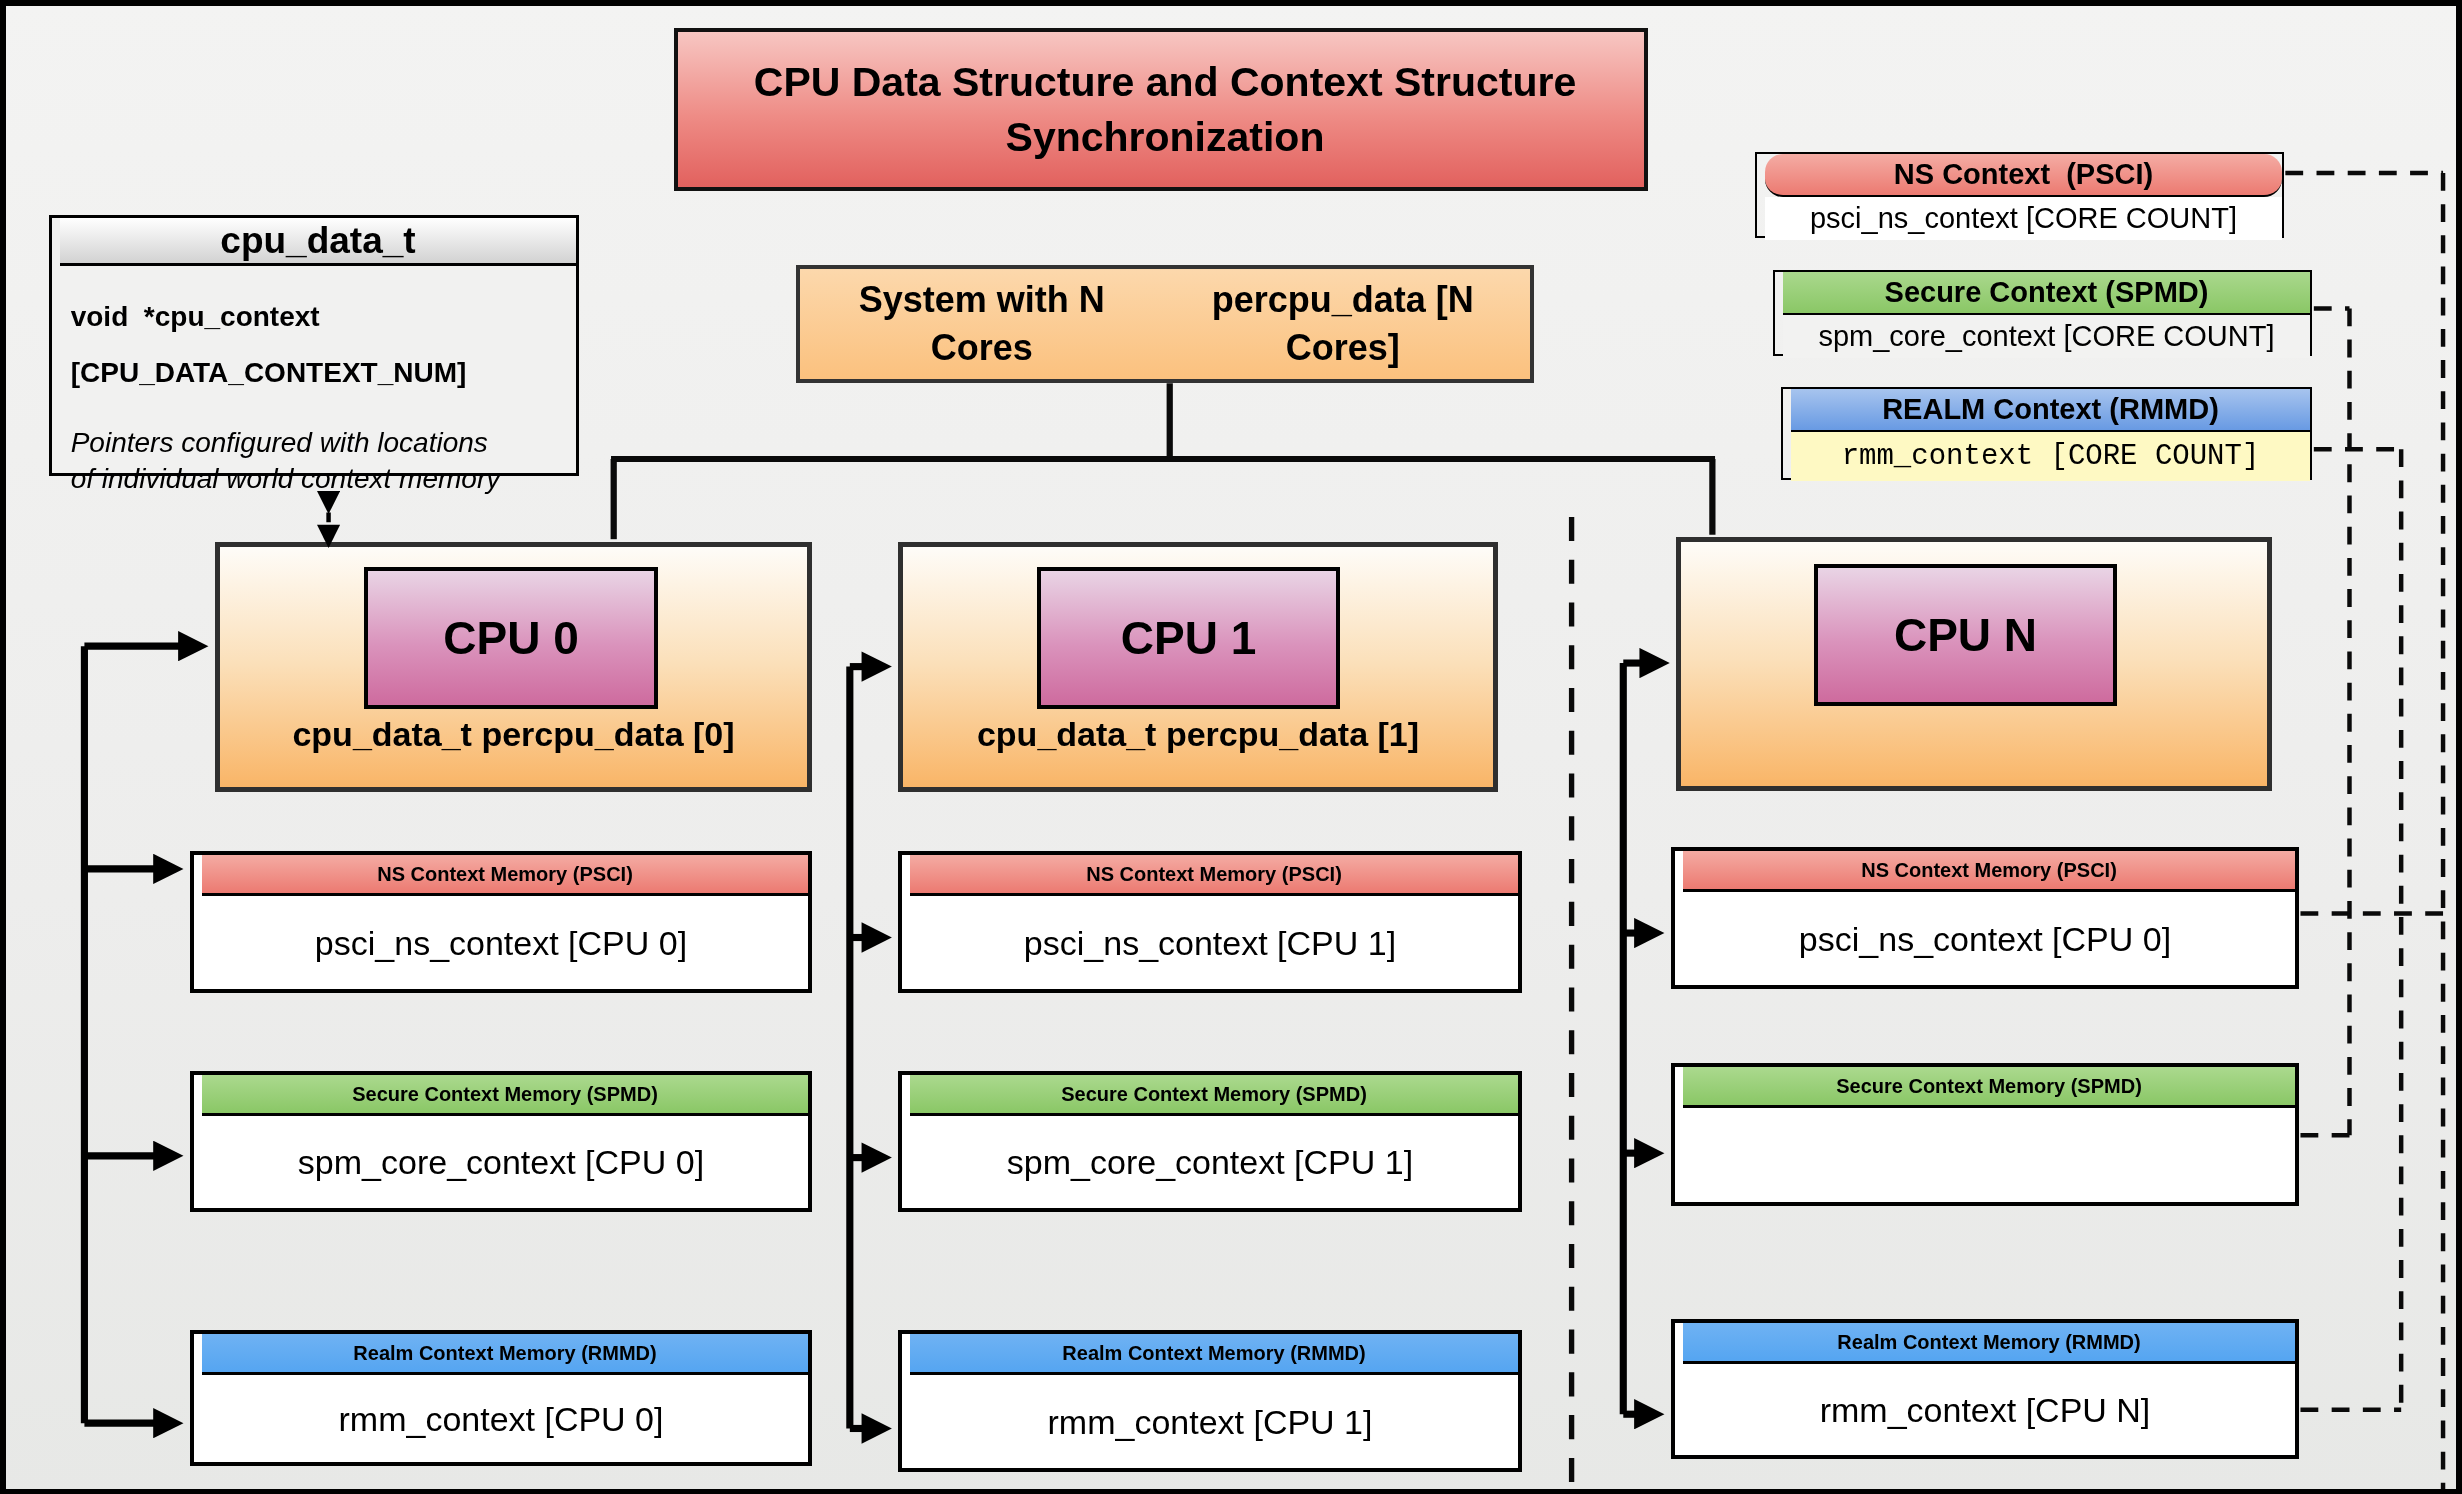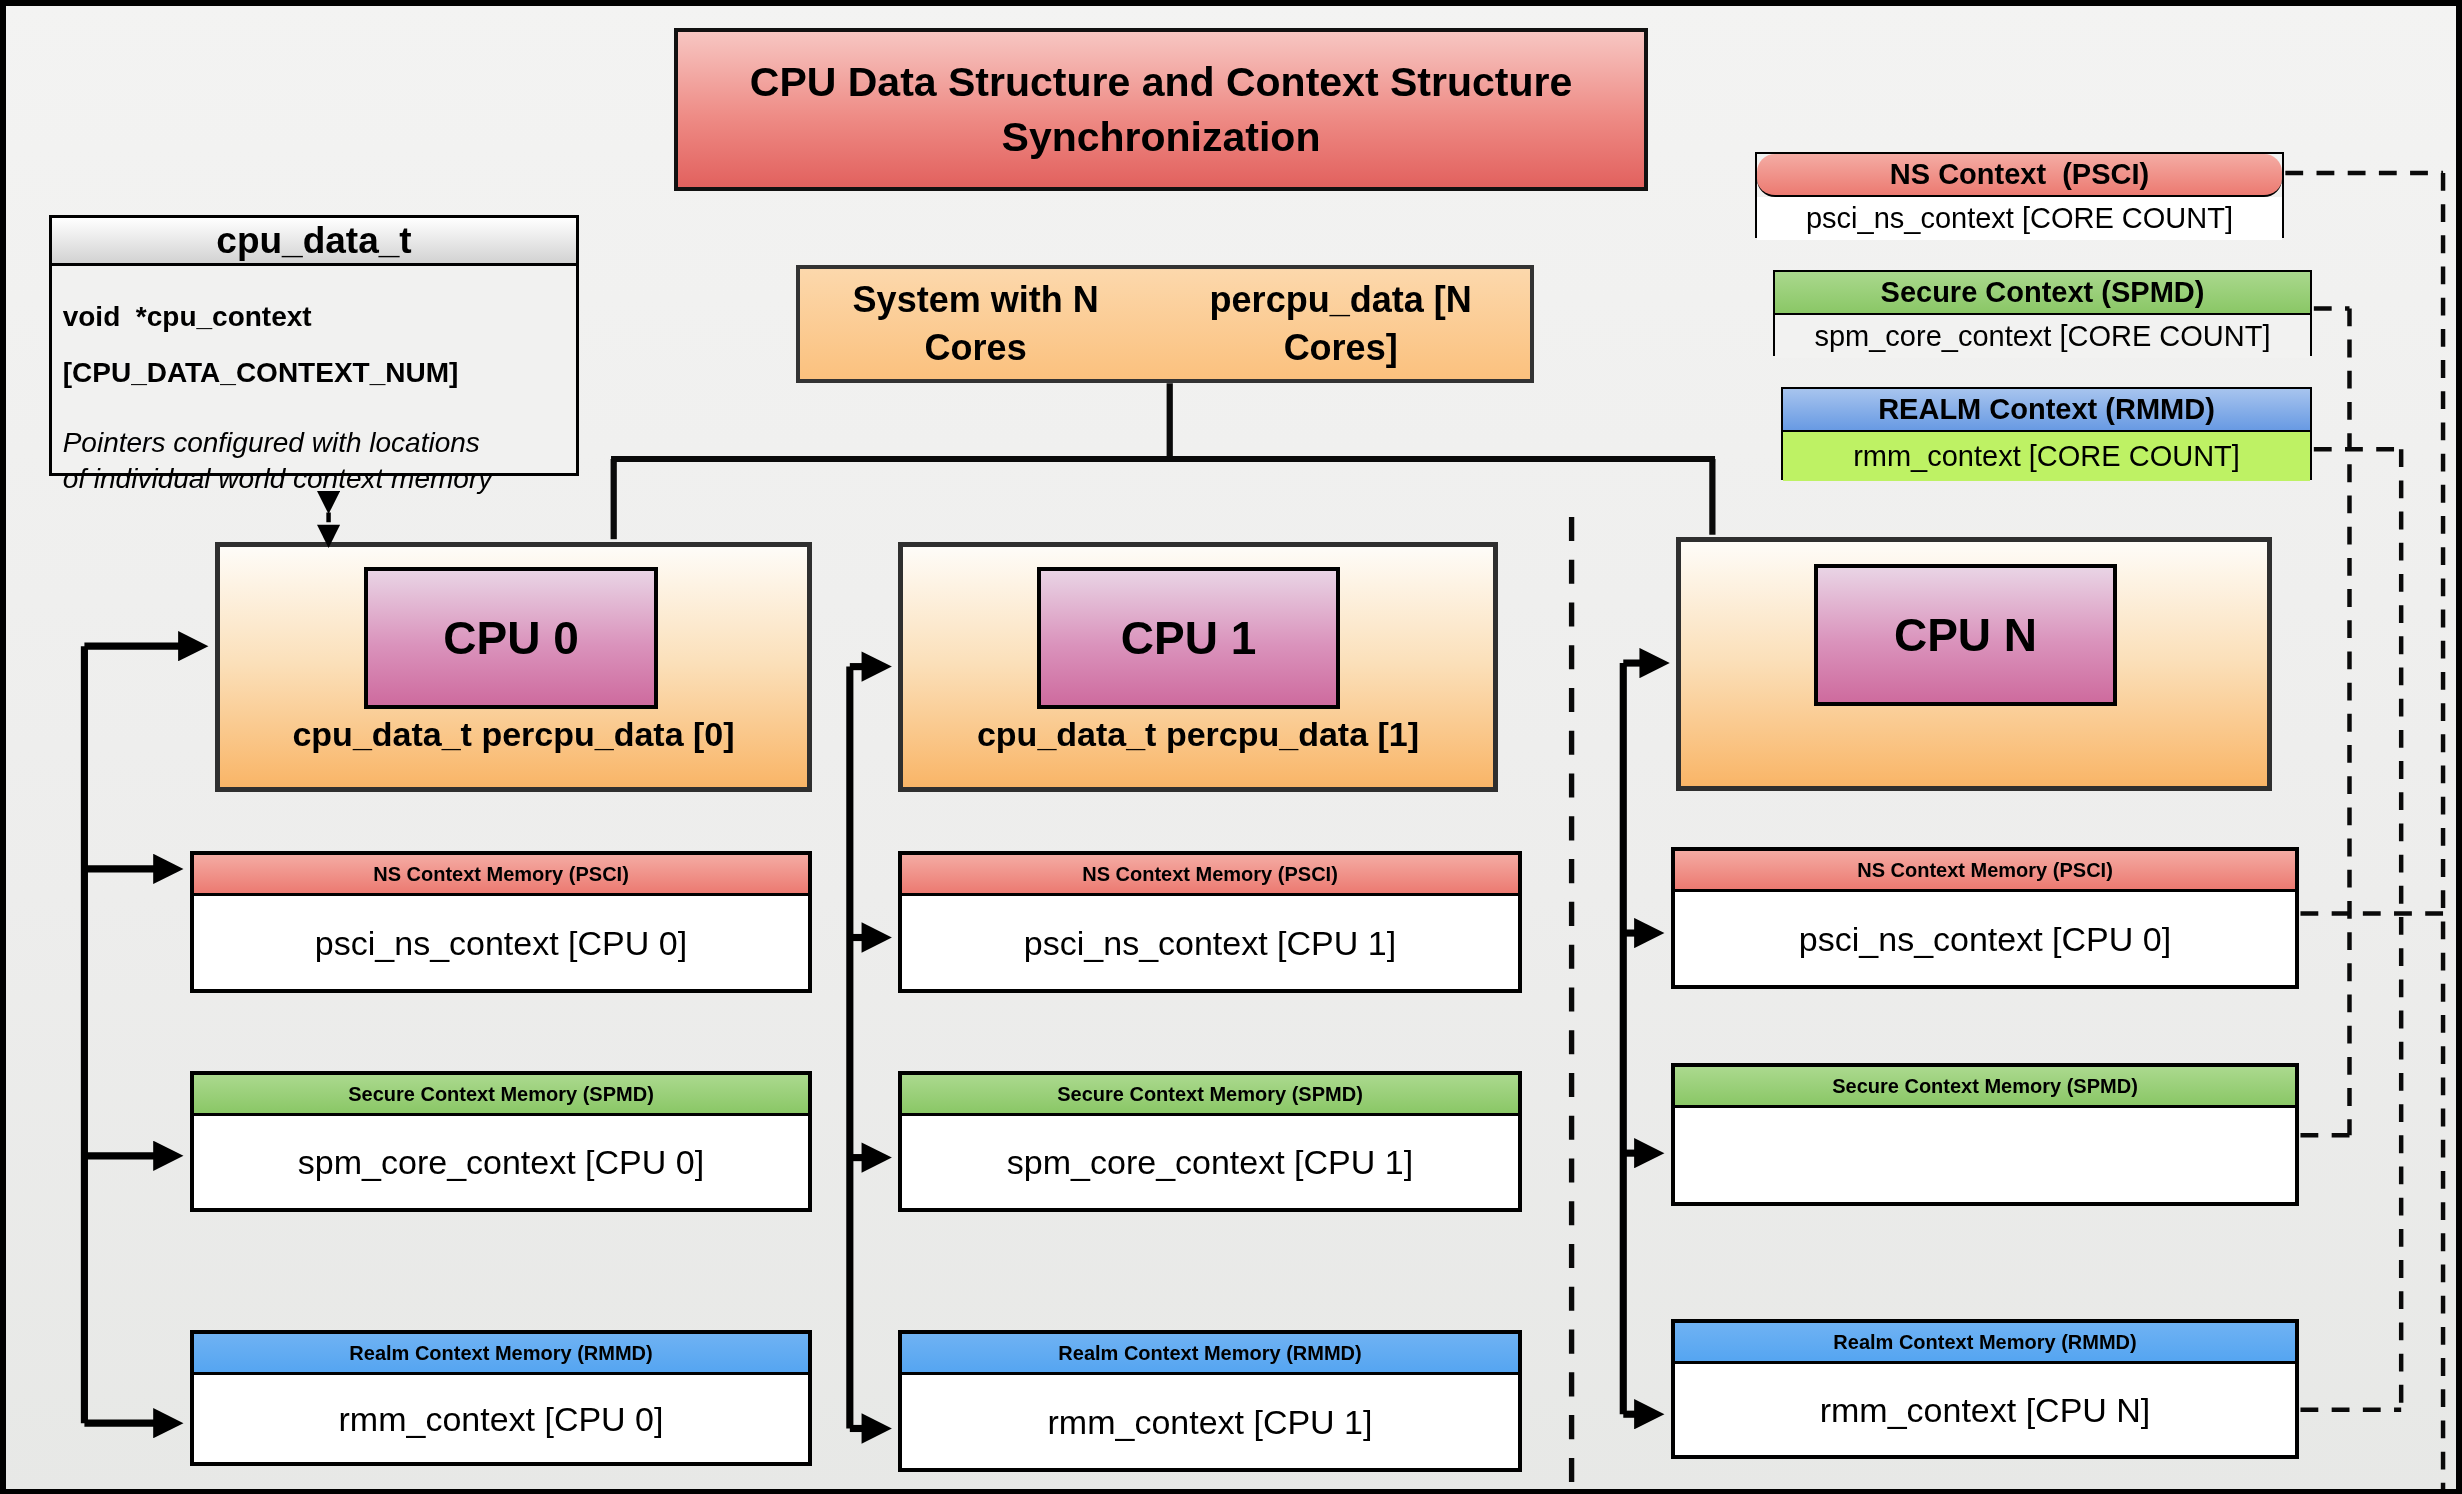--- a/index.html
+++ b/index.html
@@ -6,21 +6,21 @@
   body{
     width:2462px;height:1495px;
     background:linear-gradient(180deg,#f3f3f2 0%,#ededec 60%,#e7e8e6 100%);
     font-family:"Liberation Sans",sans-serif;
     position:relative;color:#000;
   }
   #canvas{
     position:absolute;inset:0;width:2462px;height:1495px;
     border:6.2px solid #000;box-sizing:border-box;overflow:hidden;
   }
-  .abs{position:absolute;box-sizing:border-box;}
+  .abs{position:absolute;box-sizing:border-box;padding-left:8px;}
   
   #title-box{
     left:668px;top:22px;width:974px;height:163px;
     border:4.5px solid #111;
     background:linear-gradient(180deg,#f7c6c2 0%,#ee8b85 55%,#e2615e 100%);
     display:flex;flex-direction:column;align-items:center;justify-content:center;
     font-weight:bold;font-size:41px;line-height:55px;text-align:center;
   }
   #cpu-data-t-box{
     left:43px;top:209px;width:530px;height:261px;
@@ -47,21 +47,21 @@
     font-size:29px;background:#fdfdfd;
   }
   #legend-ns{left:1749px;top:146px;width:529px;height:86px;}
   #legend-ns .lh{background:linear-gradient(180deg,#f4aca4 0%,#ec7a71 100%);border-radius:18px;}
   #legend-ns .lb{height:43px;background:#ffffff;}
   #legend-secure{left:1767px;top:264px;width:539px;height:86px;}
   #legend-secure .lh{background:linear-gradient(180deg,#aad88d 0%,#8ac766 100%);}
   #legend-secure .lb{height:43px;background:#f2f2f1;}
   #legend-realm{left:1775px;top:381px;width:531px;height:93px;}
   #legend-realm .lh{background:linear-gradient(180deg,#a7c4ee 0%,#689ae3 100%);}
-  #legend-realm .lb{height:49px;background:#bef264;}
+  #legend-realm .lb{height:49px;background:#fef9c3;font-family:Liberation Mono, monospace;}
   
   #system-box{
     left:790px;top:259px;width:738px;height:118px;
     border:4.5px solid #333;
     background:linear-gradient(180deg,#fcd8ac 0%,#fbc17e 100%);
     display:flex;flex-direction:row;align-items:center;justify-content:center;
     font-weight:bold;font-size:36px;line-height:48px;text-align:center;
   }
   
   .cpubox{

